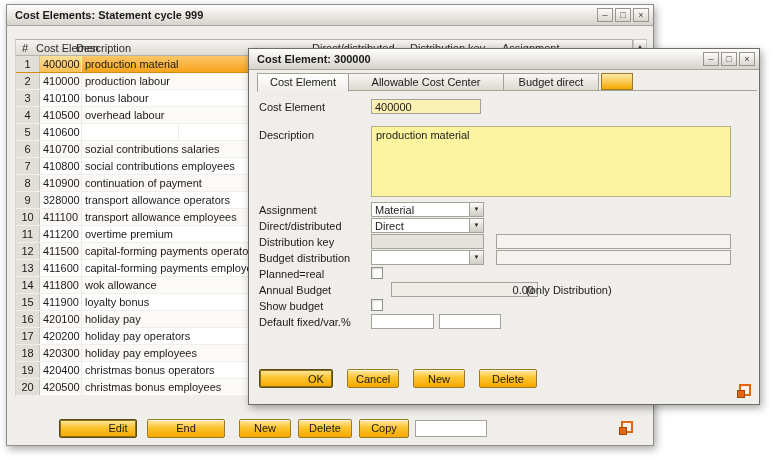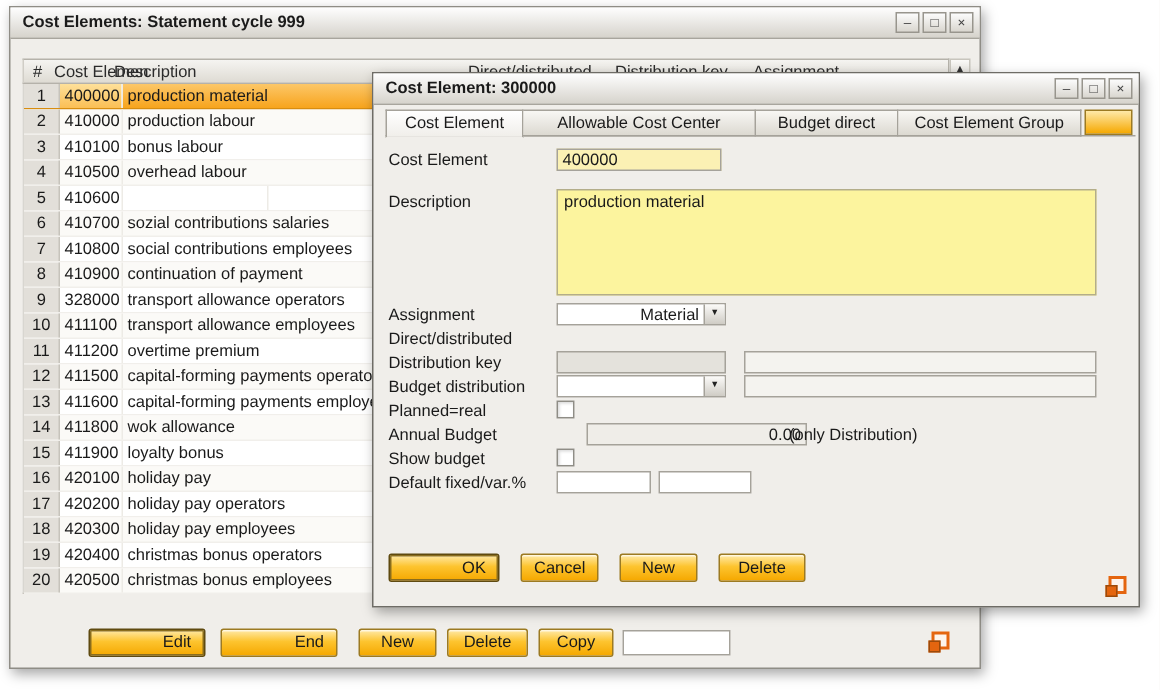--- a/index.html
+++ b/index.html
@@ -73,21 +73,21 @@
   .form { position:absolute; left:0; top:0; right:0; bottom:0; }
   .flabel { position:absolute; left:10px; white-space:nowrap; }
   .fld { position:absolute; height:15px; border:1px solid #a5a29a; background:#fff; padding:1px 3px;
          font-size:11px; white-space:nowrap; overflow:hidden; }
   .fld.yellow { background:#fbf1b4; }
   .fld.disabled { background:#e4e2dc; }
   .fld.ghost { background:#f4f3ef; }
   .fld.num { text-align:right; background:#efede8; }
   .tarea { position:absolute; border:1px solid #b3ad8a; background:#fcf49e; padding:2px 4px; }
   .selectbox { position:absolute; height:15px; border:1px solid #a5a29a; background:#fff; display:flex; }
-  .selectbox .val { flex:1; padding:1px 3px; overflow:hidden; white-space:nowrap;text-align:right; }
+  .selectbox .val { flex:1; padding:1px 3px; overflow:hidden; white-space:nowrap; }
   .dd-btn { width:14px; background:linear-gradient(#fbfaf8,#cfccc5); border-left:1px solid #a5a29a;
             font-size:6px; line-height:13px; text-align:center; color:#222; }
   .cb { position:absolute; width:12px; height:12px; border:1px solid #8f8d86; background:#fff; box-shadow:inset 1px 1px 2px rgba(0,0,0,.15); }
   .note { position:absolute; white-space:nowrap; }
   .dlg-buttons { position:absolute; left:10px; top:320px; display:flex; }
 </style>
 </head>
 <body>
 
 <section class="window main">
@@ -294,21 +294,21 @@
 
     <div class="vscroll">
       <div class="sb-btn">▲</div>
       <div class="sb-thumb"></div>
       <div class="sb-btn sb-down">▼</div>
     </div>
   </div>
 
   <footer class="footerbar">
     <button class="gold default" style="width:78px;margin-left:44px;">Edit</button>
-    <button class="gold" style="width:78px; margin-left:10px;text-align:right;">End</button>
+    <button class="gold" style="width:78px; margin-left:10px;">End</button>
     <button class="gold" style="width:52px; margin-left:14px;">New</button>
     <button class="gold" style="width:54px; margin-left:7px;">Delete</button>
     <button class="gold" style="width:50px; margin-left:7px;">Copy</button>
     <input class="footer-input" style="margin-left: 6px;" value="">
     <span class="expand" style="margin-left:auto; margin-right:12px;"></span>
   </footer>
 </section>
 
 <section class="window dialog">
   <header class="titlebar">
@@ -317,39 +317,42 @@
       <button class="wbtn">–</button>
       <button class="wbtn">□</button>
       <button class="wbtn">×</button>
     </span>
   </header>
 
   <div class="tabs">
     <div class="tab active" style="width:92px;">Cost Element</div>
     <div class="tab" style="width:155px;">Allowable Cost Center</div>
     <div class="tab" style="width:95px;">Budget direct</div>
-    <div class="tab" style="width:122px;">Cost Element Group</div>
     <div class="tab-filler"></div>
   </div>
 
   <div class="form">
 
     <span class="flabel" style="top:52px;">Cost Element</span>
     <div class="fld yellow" style="left:122px; top:50px; width:110px;">400000</div>
 
     <span class="flabel" style="top:80px;">Description</span>
     <div class="tarea" style="left:122px; top:77px; width:360px; height:71px;">production material</div>
 
     <span class="flabel" style="top:155px;">Assignment</span>
     <div class="selectbox" style="left:122px; top:153px; width:113px;">
       <span class="val">Material</span>
       <span class="dd-btn">▼</span>
     </div>
 
     <span class="flabel" style="top:171px;">Direct/distributed</span>
+    <div class="selectbox" style="left:122px; top:169px; width:113px;">
+      <span class="val">Direct</span>
+      <span class="dd-btn">▼</span>
+    </div>
 
     <span class="flabel" style="top:187px;">Distribution key</span>
     <div class="fld disabled" style="left:122px; top:185px; width:113px;"></div>
     <div class="fld ghost" style="left:247px; top:185px; width:235px;"></div>
 
     <span class="flabel" style="top:203px;">Budget distribution</span>
     <div class="selectbox" style="left:122px; top:201px; width:113px;">
       <span class="val"></span>
       <span class="dd-btn">▼</span>
     </div>

